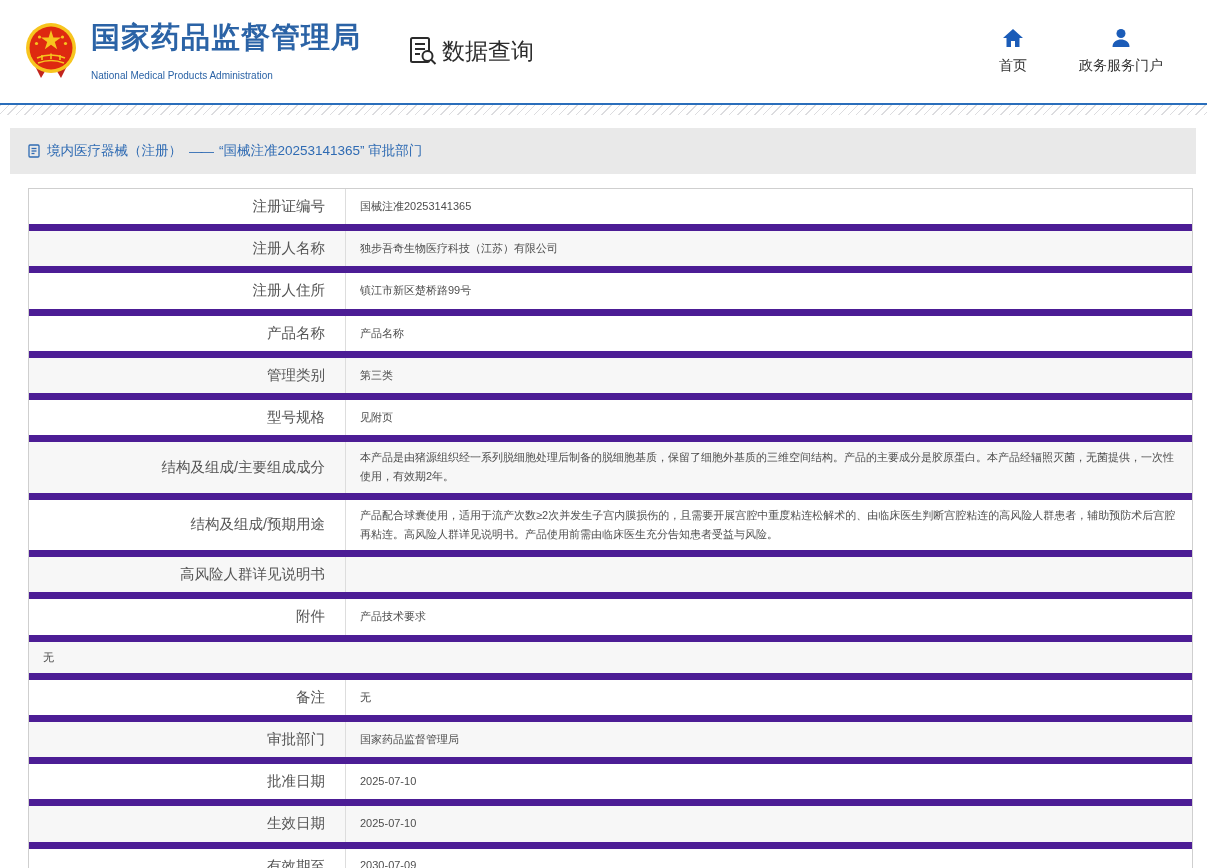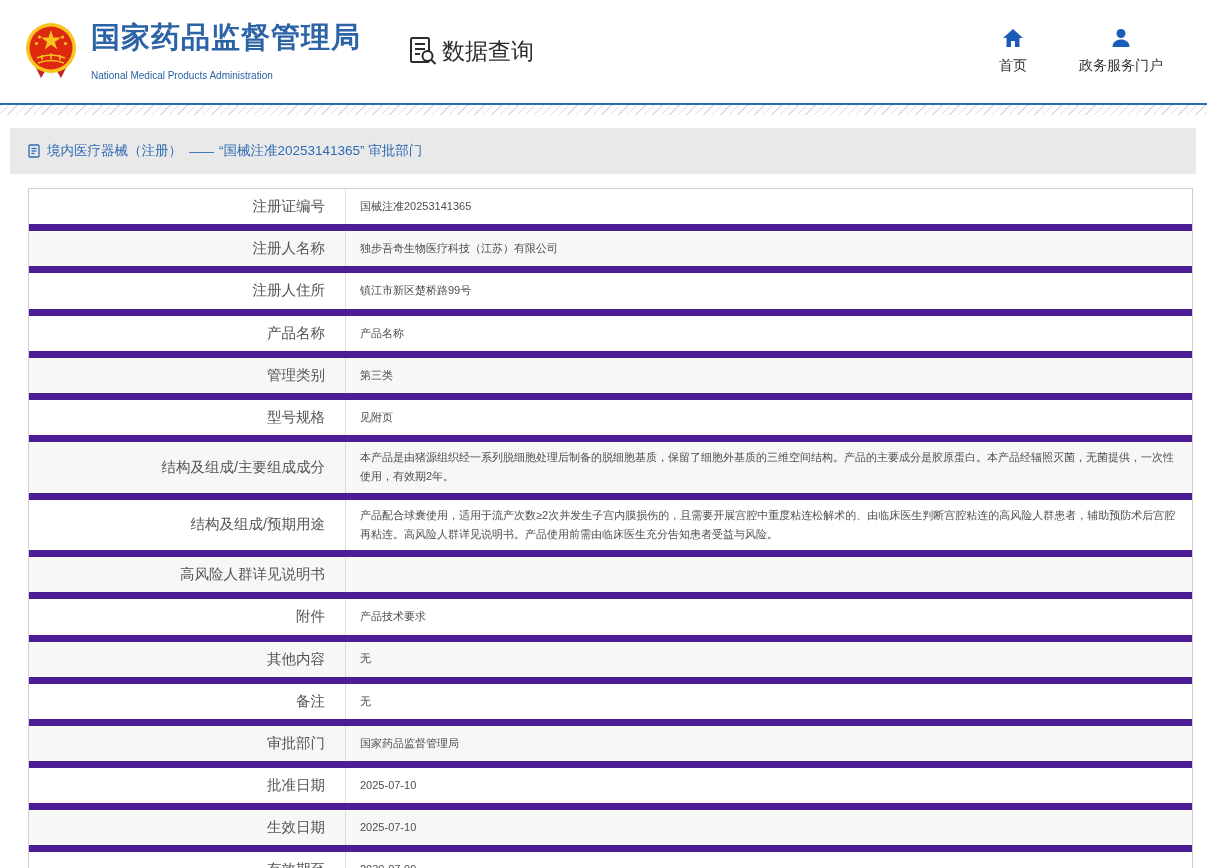--- a/index.html
+++ b/index.html
@@ -179,23 +179,20 @@
         </div>
         <div class="td"></div>
       </div>
       <div class="tr">
         <div class="th">
           <span>附件</span>
         </div>
         <div class="td">产品技术要求</div>
       </div>
       <div class="tr alt">
-        <div class="th">
-          <span>其他内容</span>
-        </div>
         <div class="td">无</div>
       </div>
       <div class="tr">
         <div class="th">
           <span>备注</span>
         </div>
         <div class="td">无</div>
       </div>
       <div class="tr alt">
         <div class="th">

